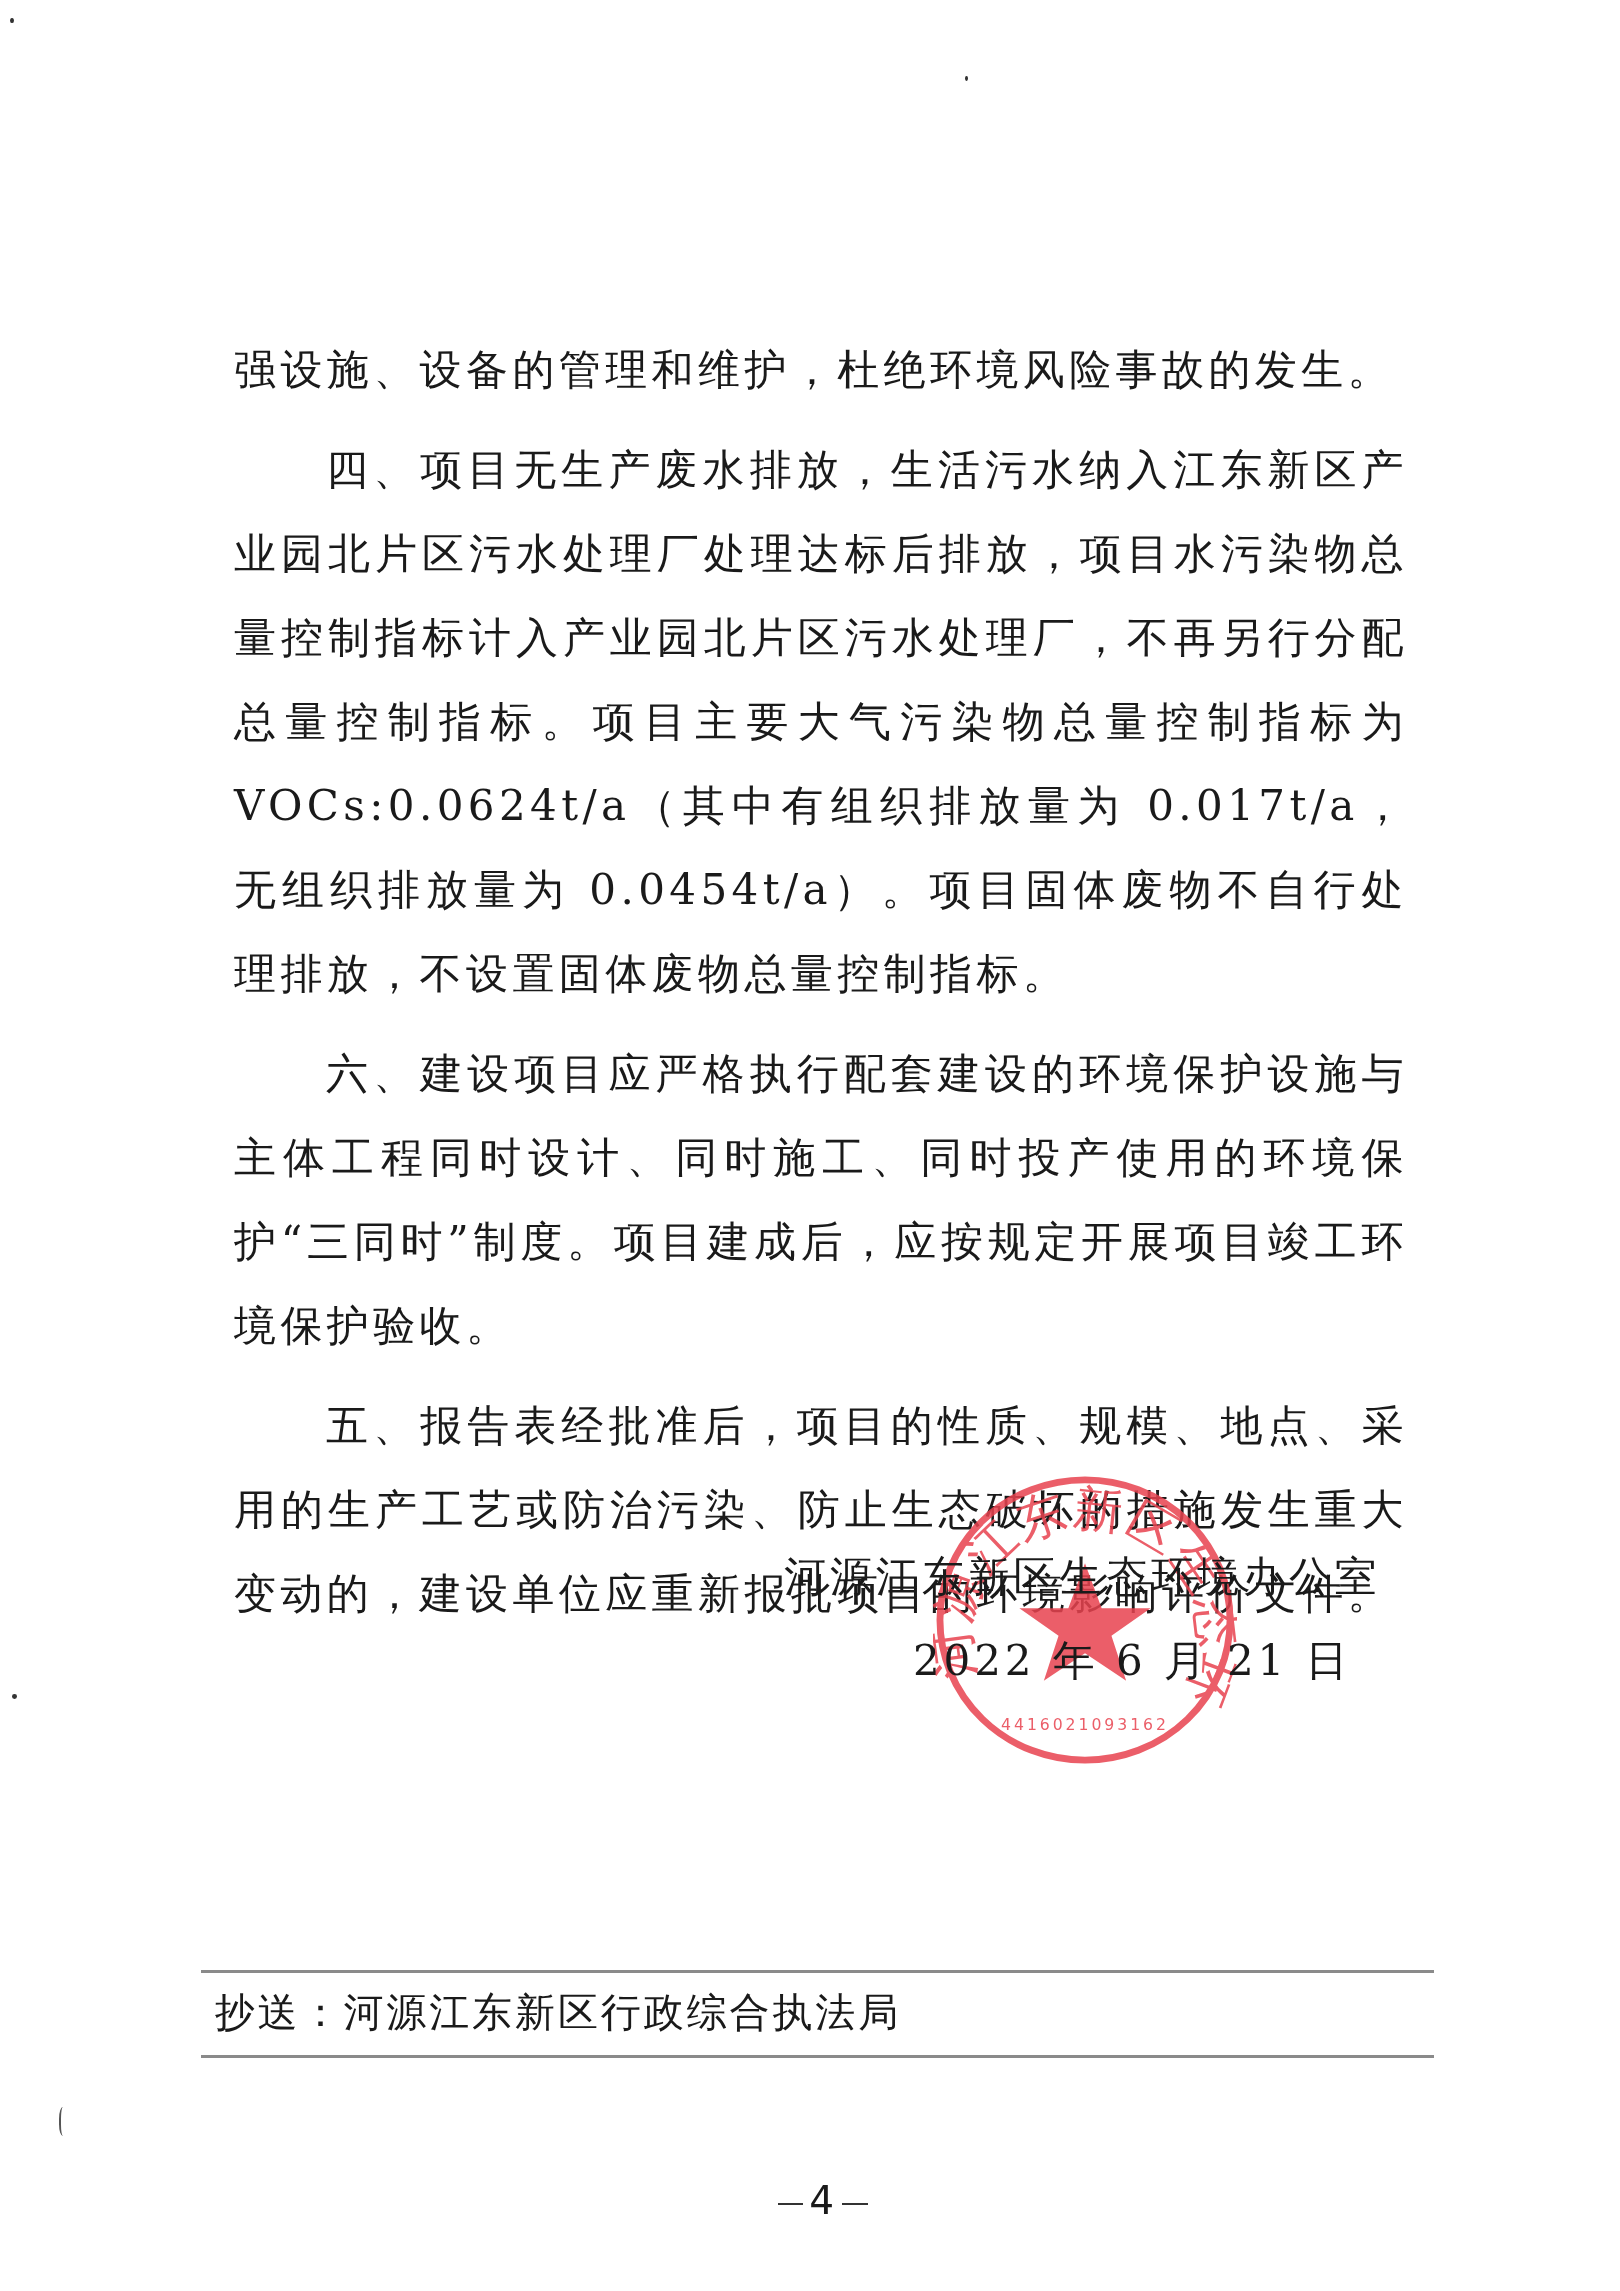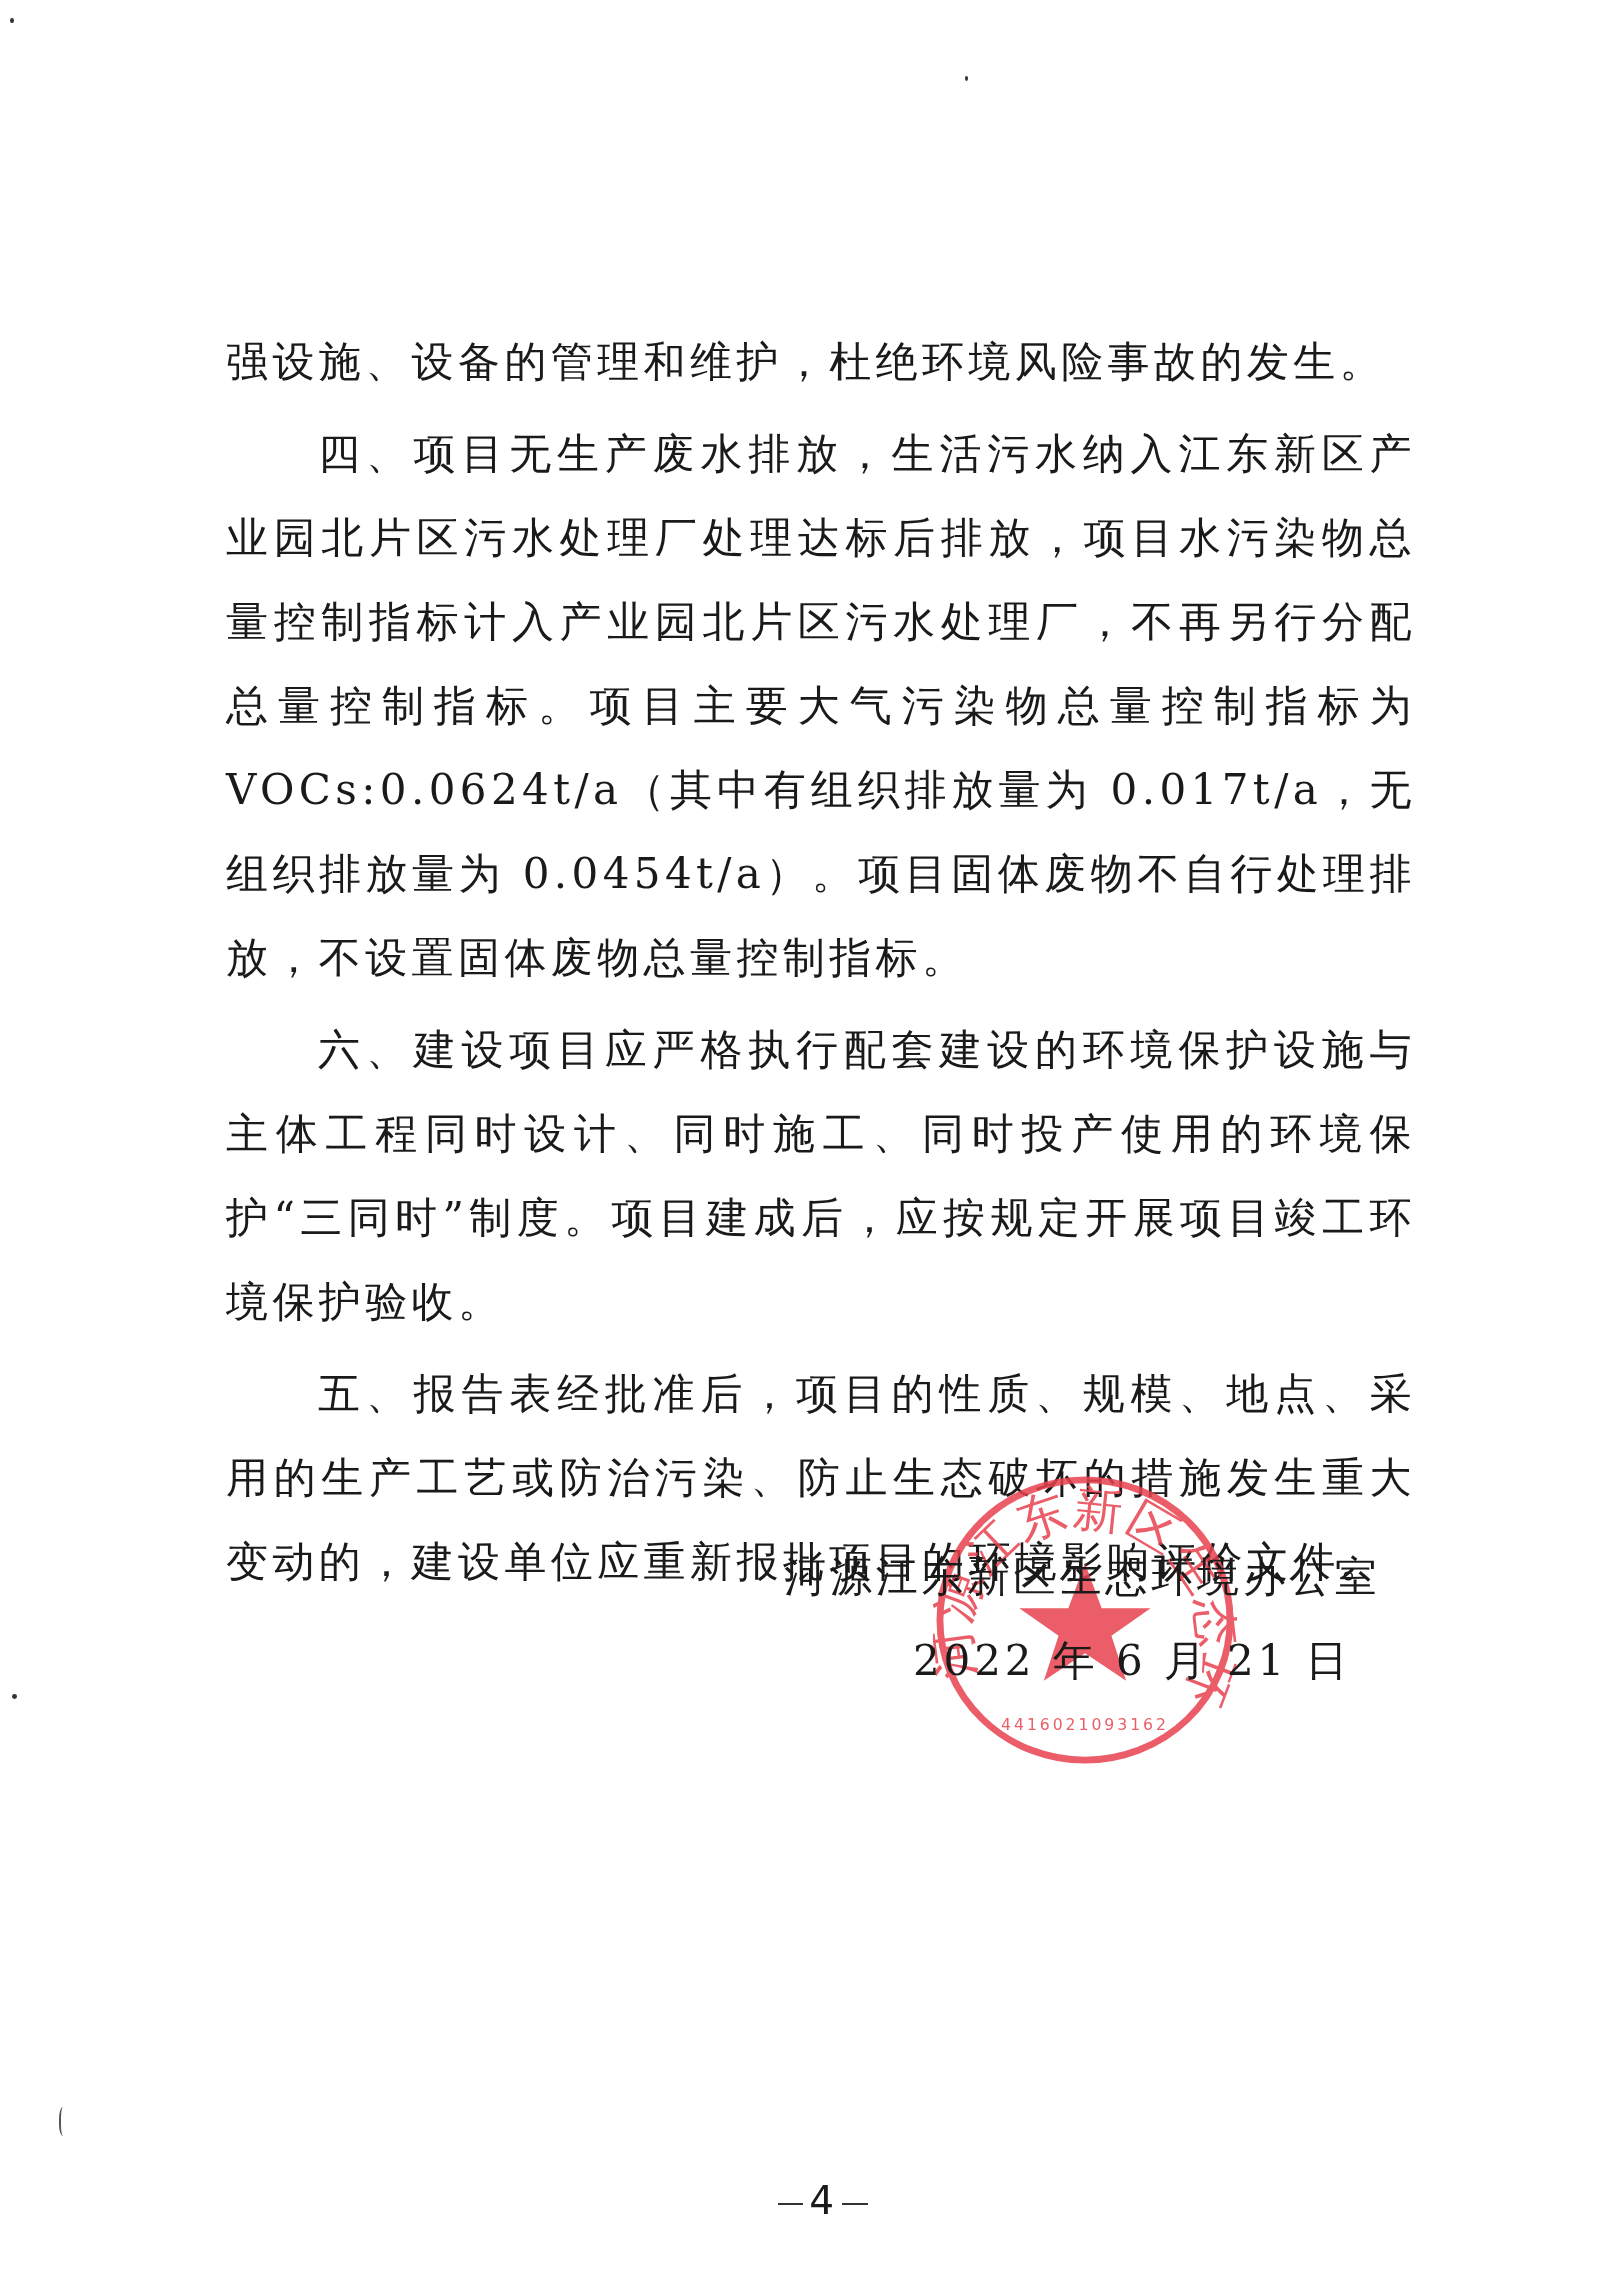--- a/index.html
+++ b/index.html
@@ -6,21 +6,21 @@
   body {
     width: 1620px; height: 2292px; position: relative; overflow: hidden;
     font-family: "DejaVu Serif", "Liberation Serif", serif;
     color: #1a1a1a;
   }
   .page { position: absolute; left: 0; top: 0; width: 1620px; height: 2292px; }
   .body-text {
     position: absolute; left: 218px; top: 312px; width: 1206px;
     font-size: 42px; line-height: 84px; letter-spacing: 4.4px;
   }
-  .body-text p { margin: 8px; text-align: justify; text-align-last: left; }
+  .body-text p { margin: 16px; text-align: justify; text-align-last: left; }
   .body-text p.indent { text-indent: 92px; }
   .signature {
     position: absolute; left: 784px; top: 1549px; width: 588px;
     font-size: 42px; letter-spacing: 3.9px; z-index: 3;
   }
   .sig-org { position: absolute; left: 0; top: 0; white-space: nowrap; }
   .sig-date { position: absolute; left: 129px; top: 84px; white-space: nowrap; }
   .stamp {
     position: absolute; left: 933px; top: 1473px; width: 304px; height: 294px;
     z-index: 2; opacity: 0.85;
@@ -60,20 +60,27 @@
     </text>
     <polygon points="155,92 172,138 222,138 182,166 197,212 155,184 113,212 128,166 88,138 138,138" fill="#e8434f"></polygon>
     <text x="155" y="262" text-anchor="middle" font-size="16" fill="#e8434f" font-family="DejaVu Sans, sans-serif" letter-spacing="3">4416021093162</text>
   </svg>
 
   <div class="signature">
     <div class="sig-org">河源江东新区生态环境办公室</div>
     <div class="sig-date">2022 年 6 月 21 日</div>
   </div>
 
+  <div class="cc-block">
+    <div class="cc-rule"></div>
+    <div class="cc-text">
+      <span>抄送：</span><span>河源江东新区行政综合执法局</span>
+    </div>
+    <div class="cc-rule bottom"></div>
+  </div>
 
   <div class="page-number">
     <span class="dash"></span><span>4</span><span class="dash"></span>
   </div>
 
   <div class="speck" style="left:9.8px;top:17.6px;width:3.9px;height:5.9px;"></div>
   <div class="speck" style="left:965px;top:76px;width:2.9px;height:4.9px;"></div>
   <div class="speck" style="left:11.8px;top:1694px;width:4.9px;height:4.9px;"></div>
   <div class="speck" style="left:59px;top:2107px;width:7.8px;height:29px;background:none;border-left:2px solid #555;border-radius:40% 0 0 40%;"></div>
 </div>

